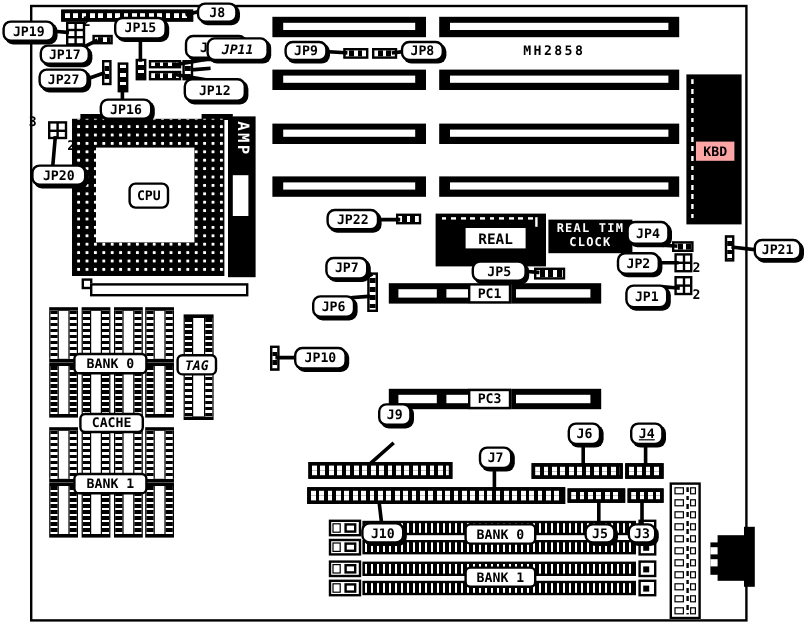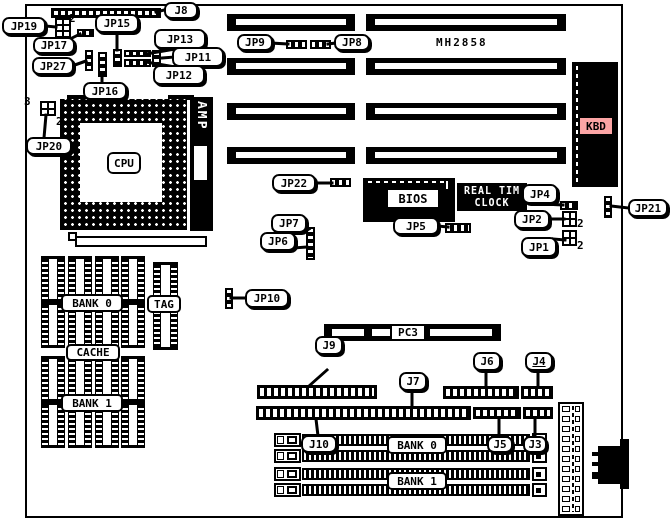--- a/index.html
+++ b/index.html
@@ -172,21 +172,21 @@
   <div class="jmp-h" style="left:310px;top:40px;width:21px;height:9px;"></div>
 
   <div class="jmp-h" style="left:330px;top:178px;width:21px;height:9px;"></div>
   <div class="jmp-v" style="left:306px;top:227px;width:9px;height:33px;"></div>
   <div class="jmp-v" style="left:225px;top:288px;width:8px;height:21px;"></div>
   <div class="jmp-h" style="left:445px;top:223px;width:26px;height:10px;"></div>
 
   <div class="bios">
     <div class="dash"></div>
     <div class="dashv"></div>
-    <div class="lab">BIOS</div>
+    <div class="lab">REAL</div>
   </div>
 
   <div class="rtc">
     <div>REAL TIM</div>
     <div>CLOCK</div>
   </div>
 
   <div class="jmp-h" style="left:560px;top:201px;width:18px;height:9px;"></div>
   <div class="jmp-g" style="left:562px;top:211px;width:15px;height:16px;grid-template-columns:1fr 1fr;">
       <b></b>
@@ -195,20 +195,26 @@
       <b></b>
     </div>
   <div class="jmp-g" style="left:562px;top:230px;width:15px;height:16px;grid-template-columns:1fr 1fr;">
       <b></b>
       <b></b>
       <b></b>
       <b></b>
     </div>
   <div class="jmp-v" style="left:604px;top:196px;width:8px;height:22px;"></div>
 
+  <div class="pci" style="top:236px;">
+    <i class="s1"></i>
+      <i class="s2"></i>
+      <i class="s3"></i>
+    <div class="lab">PC1</div>
+  </div>
   <div class="pci" style="top:324px;">
     <i class="s1"></i>
       <i class="s2"></i>
       <i class="s3"></i>
     <div class="lab">PC3</div>
   </div>
 
   <div class="chip" style="left:41px;top:256px;height:46px;">
       <i></i>
       <i></i>
@@ -276,21 +282,21 @@
   <div class="chip" style="left:153px;top:262px;width:25px;height:44px;">
       <i></i>
       <i></i>
     </div>
   <div class="chip" style="left:153px;top:306px;width:25px;height:44px;">
       <i></i>
       <i></i>
     </div>
 
   <div class="complabel" style="left:61px;top:294px;width:62px;height:18px;">BANK 0</div>
-  <div class="complabel" style="left:147px;top:295px;width:34px;height:18px;">TAG</div>
+  <div class="complabel" style="left:147px;top:295px;width:34px;height:18px;font-style:italic;">TAG</div>
   <div class="complabel" style="left:66px;top:344px;width:54px;height:17px;">CACHE</div>
   <div class="complabel" style="left:61px;top:394px;width:62px;height:18px;">BANK 1</div>
 
   <div class="hdr" style="left:257px;top:385px;width:120px;height:14px;">
       <b></b>
       <b></b>
     </div>
   <div class="hdr" style="left:256px;top:406px;width:215px;height:14px;">
       <b></b>
       <b></b>
@@ -396,31 +402,31 @@
       M271,43 L288,44 M336,43 L328,44 M314,183 L332,183 M303,232 L309,229 M294,248 L307,247
       M247,298 L231,298 M437,226 L448,227 M545,204 L563,205 M549,219 L564,219 M553,239 L565,240
       M629,208 L611,206 M327,370 L309,386 M412,390 L412,407 M486,370 L486,387 M538,370 L538,387
       M318,436 L316,419 M499,437 L499,418 M535,437 L535,418"></path>
   </svg>
 
   <div class="callout" style="left:164px;top:2px;width:34px;height:17px;">J8</div>
   <div class="callout" style="left:2px;top:17px;width:44px;height:18px;">JP19</div>
   <div class="callout" style="left:95px;top:14px;width:44px;height:19px;">JP15</div>
   <div class="callout" style="left:154px;top:29px;width:52px;height:20px;">JP13</div>
-  <div class="callout" style="left:172px;top:47px;width:52px;height:20px;">JP11</div>
+  <div class="callout" style="left:172px;top:31px;width:52px;height:20px;font-style:italic;">JP11</div>
   <div class="callout" style="left:153px;top:65px;width:52px;height:20px;">JP12</div>
   <div class="callout" style="left:33px;top:37px;width:42px;height:17px;">JP17</div>
   <div class="callout" style="left:32px;top:57px;width:42px;height:18px;">JP27</div>
   <div class="callout" style="left:83px;top:82px;width:44px;height:18px;">JP16</div>
   <div class="callout" style="left:26px;top:137px;width:46px;height:18px;">JP20</div>
   <div class="callout" style="left:237px;top:34px;width:36px;height:17px;">JP9</div>
   <div class="callout" style="left:334px;top:34px;width:36px;height:17px;">JP8</div>
   <div class="callout" style="left:272px;top:174px;width:44px;height:18px;">JP22</div>
   <div class="callout" style="left:271px;top:214px;width:36px;height:19px;">JP7</div>
-  <div class="callout" style="left:260px;top:232px;width:36px;height:19px;">JP6</div>
+  <div class="callout" style="left:260px;top:246px;width:36px;height:19px;">JP6</div>
   <div class="callout" style="left:245px;top:289px;width:44px;height:19px;">JP10</div>
   <div class="callout" style="left:393px;top:217px;width:46px;height:18px;">JP5</div>
   <div class="callout" style="left:522px;top:184px;width:36px;height:20px;">JP4</div>
   <div class="callout" style="left:514px;top:210px;width:36px;height:19px;">JP2</div>
   <div class="callout" style="left:521px;top:237px;width:36px;height:20px;">JP1</div>
   <div class="callout" style="left:628px;top:199px;width:40px;height:18px;">JP21</div>
   <div class="callout" style="left:315px;top:336px;width:28px;height:19px;">J9</div>
   <div class="callout" style="left:399px;top:372px;width:28px;height:19px;">J7</div>
   <div class="callout" style="left:473px;top:352px;width:28px;height:19px;">J6</div>
   <div class="callout" style="left:525px;top:352px;width:28px;height:19px;text-decoration:underline;">J4</div>

